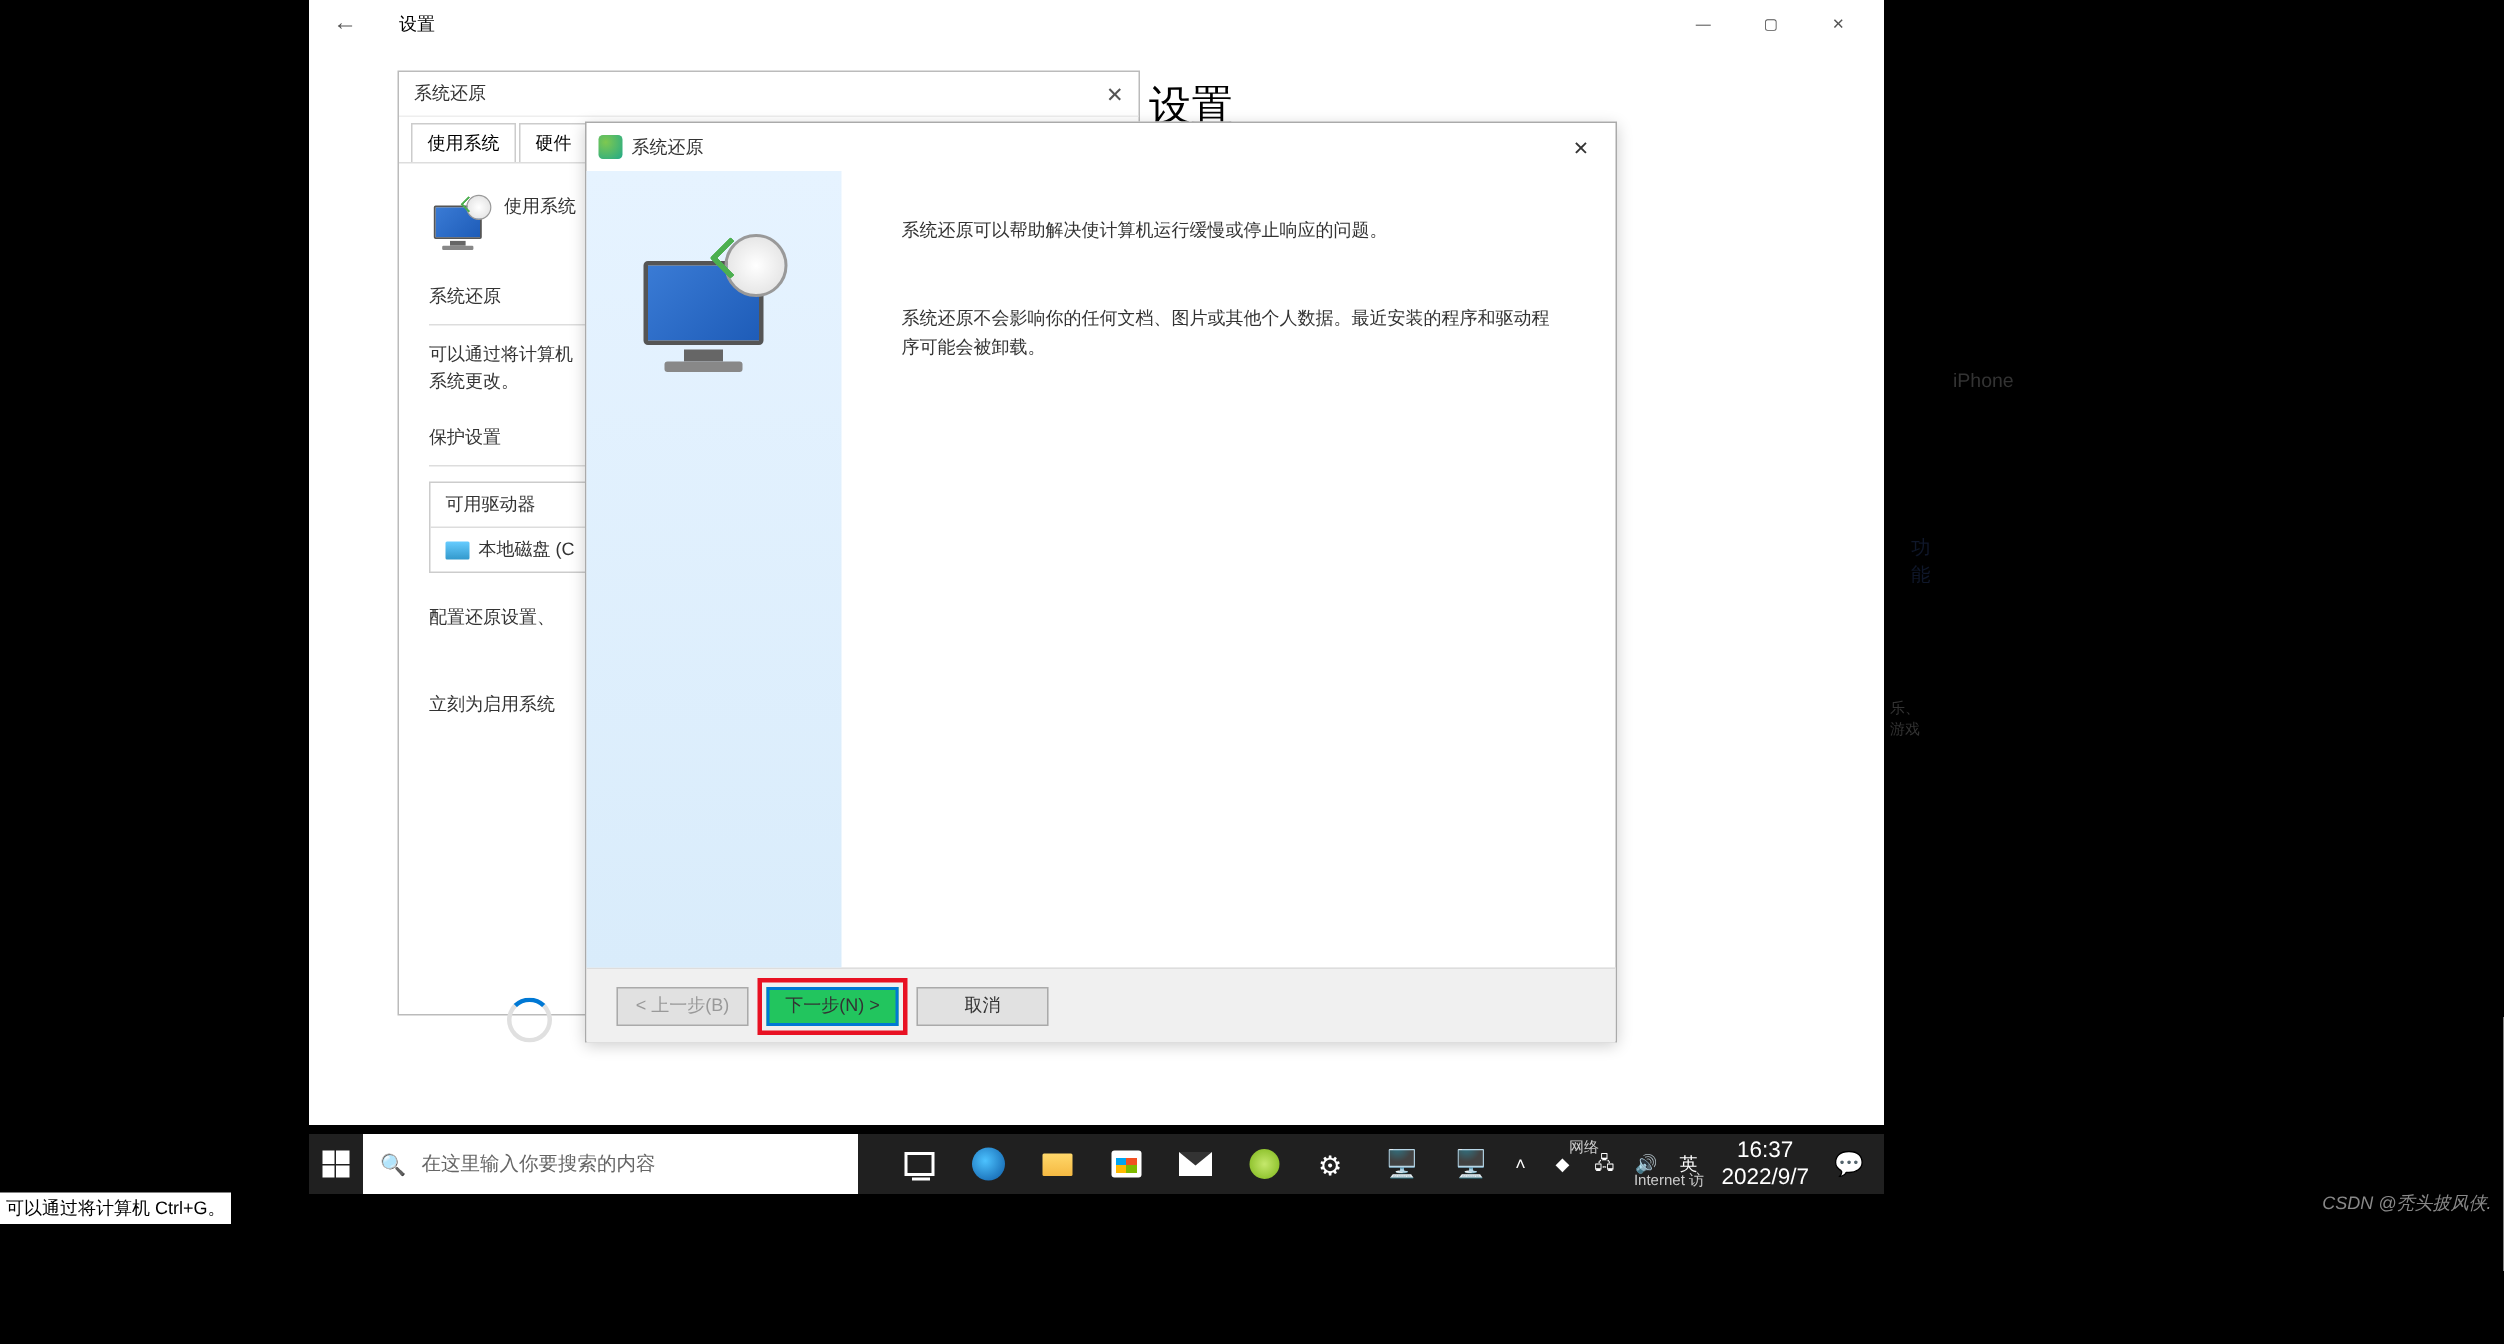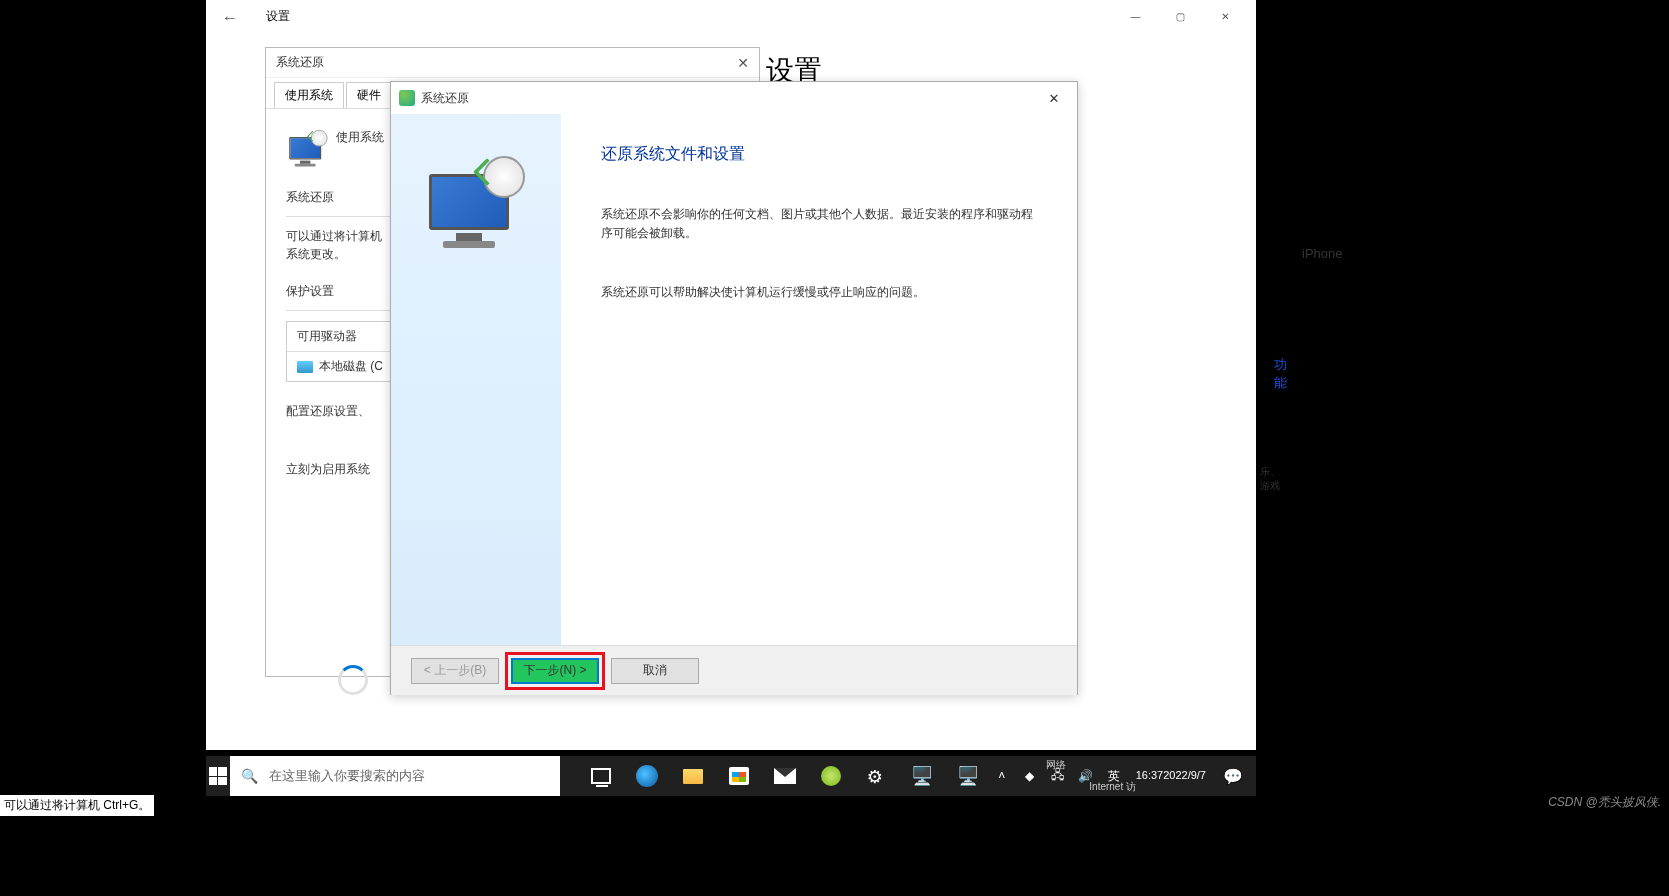--- a/index.html
+++ b/index.html
@@ -9,21 +9,21 @@
     .settings-window { position: absolute; left: 206px; top: 0; width: 1050px; height: 750px; background: #fff; }
     .settings-titlebar { height: 32px; display: flex; align-items: center; padding: 0 8px; justify-content: space-between; }
     .settings-titlebar-left { display: flex; align-items: center; gap: 20px; }
     .back-arrow { font-size: 16px; color: #555; padding: 4px 8px; }
     .settings-title { font-size: 12px; color: #000; }
     .window-controls { display: flex; gap: 0; }
     .win-ctrl { width: 45px; height: 28px; display: flex; align-items: center; justify-content: center; font-size: 10px; color: #555; }
     .settings-heading { font-size: 28px; font-weight: 400; padding: 20px 40px 20px 560px; color: #000; }
     
     .side-text1 { position: absolute; left: 1068px; top: 246px; font-size: 13px; color: #333; margin-left: 28px; }
-    .side-text2 { position: absolute; left: 1068px; top: 356px; font-size: 13px; color: #1d4ed8; }
+    .side-text2 { position: absolute; left: 1068px; top: 356px; font-size: 13px; color: #0f172a; }
     .side-text3 { position: absolute; left: 1054px; top: 465px; font-size: 10px; color: #333; }
     
     
     .sysprops-window { position: absolute; left: 265px; top: 47px; width: 495px; height: 630px; background: #fff; border: 1px solid #bbb; }
     .sysprops-titlebar { height: 30px; display: flex; align-items: center; justify-content: space-between; padding: 0 10px; border-bottom: 1px solid #eee; }
     .sysprops-title { font-size: 12px; color: #333; }
     .sysprops-close { font-size: 14px; color: #555; }
     .sysprops-tabs { display: flex; padding: 4px 8px 0 8px; border-bottom: 1px solid #ddd; }
     .tab { padding: 4px 10px; font-size: 12px; border: 1px solid #ccc; border-bottom: none; background: #fff; margin-right: 2px; }
     .sysprops-body { padding: 20px; font-size: 12px; color: #333; }
@@ -67,21 +67,21 @@
     .start-btn { width: 48px; height: 40px; display: flex; align-items: center; justify-content: center; }
     .win-logo { width: 18px; height: 18px; display: grid; grid-template: 1fr 1fr / 1fr 1fr; gap: 1px; }
     .win-logo div { background: #fff; }
     .search-box { flex: 0 0 330px; height: 40px; background: #fff; display: flex; align-items: center; padding: 0 12px; gap: 10px; }
     .search-icon { font-size: 14px; color: #555; }
     .search-text { font-size: 13px; color: #666; }
     .task-icons { display: flex; margin-left: 20px; gap: 4px; }
     .tb-icon { width: 42px; height: 40px; display: flex; align-items: center; justify-content: center; font-size: 18px; color: #fff; }
     .tray { margin-left: auto; display: flex; align-items: center; gap: 4px; padding-right: 6px; }
     .tray-icon { width: 24px; height: 40px; display: flex; align-items: center; justify-content: center; font-size: 12px; color: #fff; }
-    .tray-time { display: flex; flex-direction: row; align-items: center; font-size: 11px; color: #fff; line-height: 1.2; padding: 0 6px; }
+    .tray-time { display: flex; flex-direction: column; align-items: center; font-size: 15px; color: #fff; line-height: 1.2; padding: 0 6px; }
     .tray-notif { width: 34px; display: flex; align-items: center; justify-content: center; }
     .internet-label { position: absolute; right: 120px; bottom: 2px; font-size: 10px; color: #ccc; }
     .network-label { position: absolute; right: 190px; top: 2px; font-size: 10px; color: #ccc; }
     
     .footer-hint { position: absolute; left: 0; bottom: 80px; color: #000; background: #fff; font-size: 12px; padding: 2px 4px; }
     .watermark { position: absolute; right: 8px; bottom: 85px; color: #888; font-size: 12px; font-style: italic; }
     
     .folder-ic { width: 20px; height: 15px; background: linear-gradient(#ffd86b, #f5b942); border-radius: 1px; }
     .edge-ic { width: 22px; height: 22px; background: radial-gradient(circle at 40% 40%, #4cc2ff, #0c59a4); border-radius: 50%; }
     .store-ic { width: 20px; height: 18px; background: #fff; border-radius: 2px; position: relative; }
@@ -167,23 +167,22 @@
     <div class="wizard-left">
       <div class="monitor-icon">
         <div class="monitor-screen"></div>
         <div class="monitor-stand"></div>
         <div class="monitor-base"></div>
         <div class="clock-icon"></div>
         <div class="clock-arrow"></div>
       </div>
     </div>
     <div class="wizard-right">
-      <div class="wizard-heading">还原系统文件和设置</div>
+      <div class="wizard-text">系统还原可以帮助解决使计算机运行缓慢或停止响应的问题。</div>
       <div class="wizard-text">系统还原不会影响你的任何文档、图片或其他个人数据。最近安装的程序和驱动程序可能会被卸载。</div>
-      <div class="wizard-text">系统还原可以帮助解决使计算机运行缓慢或停止响应的问题。</div>
     </div>
   </div>
   <div class="wizard-footer">
     <div class="wiz-btn disabled">&lt; 上一步(B)</div>
     <div class="red-highlight">
       <div class="wiz-btn primary">下一步(N) &gt;</div>
     </div>
     <div class="wiz-btn">取消</div>
   </div>
 </div>

